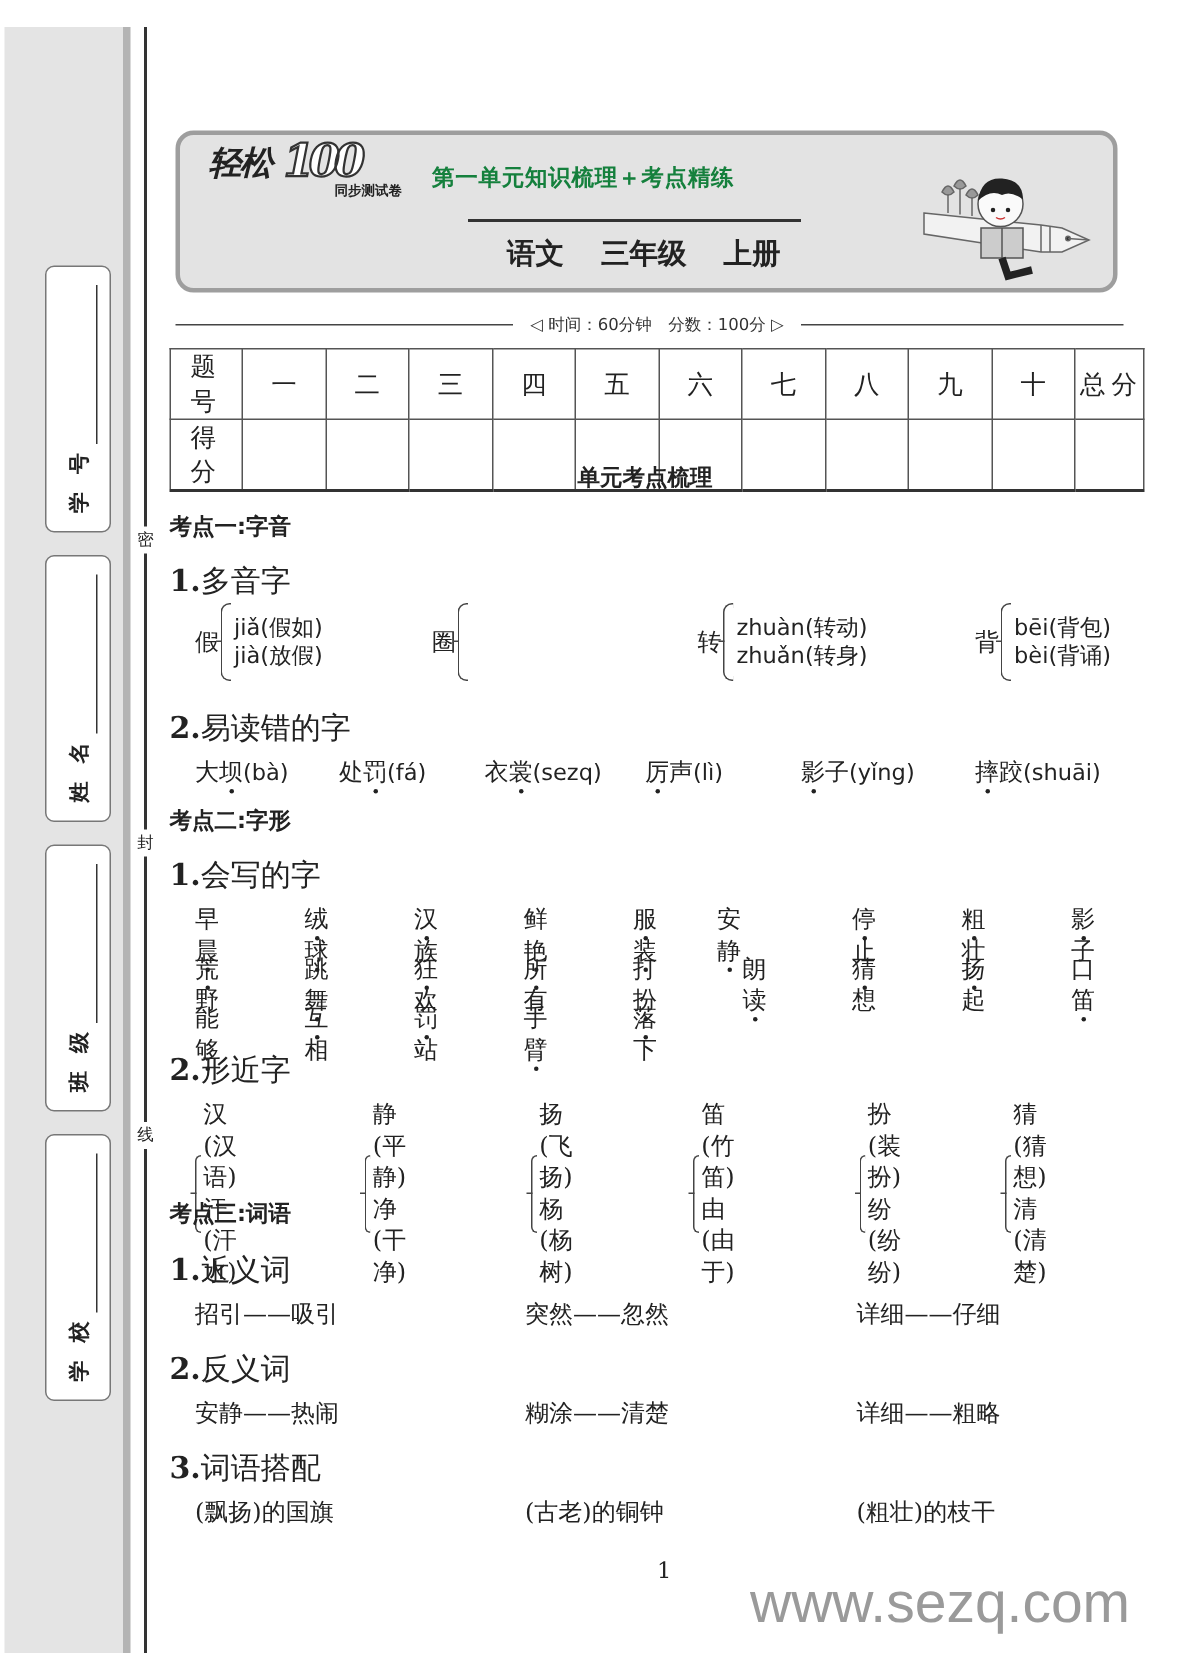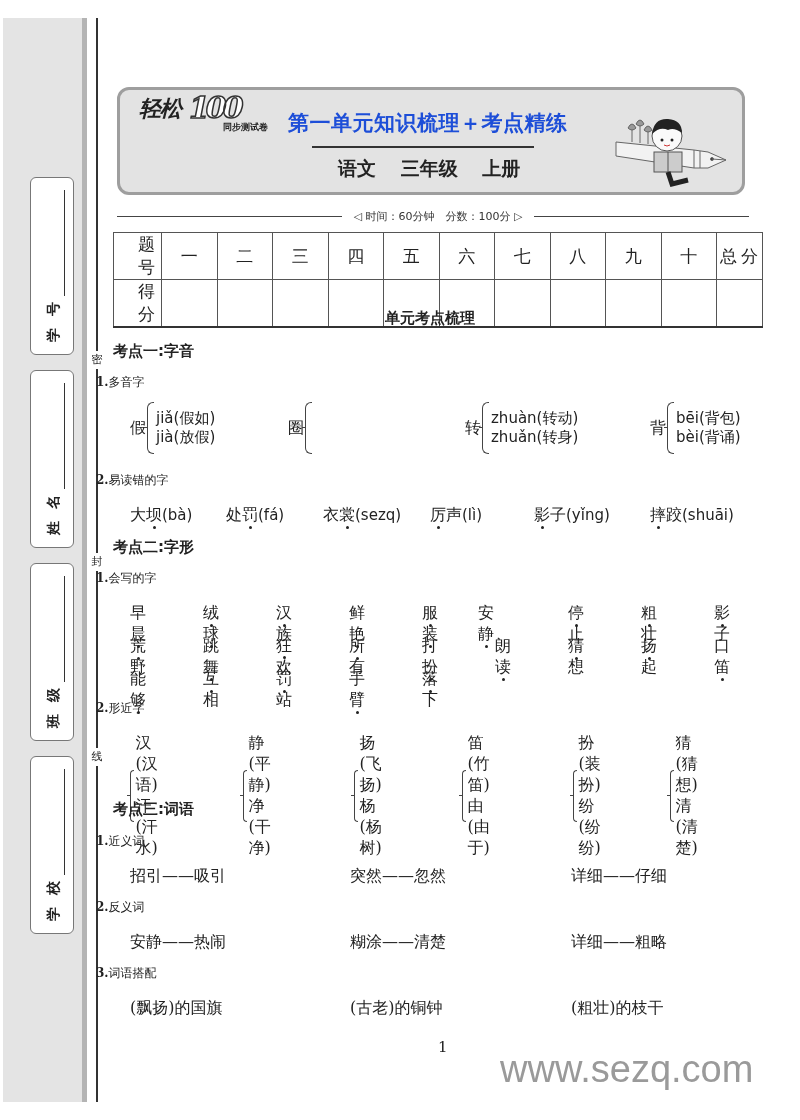--- a/index.html
+++ b/index.html
@@ -14,39 +14,39 @@
   .field-box { left:30px; width:42px; background:#fff; border:1px solid #777; border-radius:6px; }
   .field-line { position:absolute; left:33px; top:12px; width:1px; background:#333; }
   .field-label { position:absolute; left:14px; width:16px; font-size:14px; font-weight:bold; text-align:center; line-height:18px; }
   .rot { display:block; transform:rotate(-90deg); }
   
   #banner { left:117px; top:87px; width:628px; height:108px; background:#e3e3e3; border:3px solid #9e9e9e; border-radius:12px; box-sizing:border-box; }
   #logo { left:139px; top:94px; width:140px; height:46px; }
   #logo-main { position:absolute; left:0; top:0; font-family:"DejaVu Sans", sans-serif; font-weight:bold; font-style:italic; font-size:22px; color:#222; letter-spacing:-1px; }
   #logo-100 { position:absolute; left:50px; top:-4px; font-family:"DejaVu Serif", serif; font-style:italic; font-weight:bold; font-size:30px; color:#fff; -webkit-text-stroke:1.5px #333; letter-spacing:-4px; }
   #logo-sub { position:absolute; left:84px; top:27px; font-family:"DejaVu Sans", sans-serif; font-weight:bold; font-size:9px; color:#222; }
-  #title { left:288px; top:109px; font-size:21px; font-weight:bold; color:#1d4ed8; letter-spacing:0.5px; }
+  #title { left:288px; top:109px; font-size:15px; font-weight:bold; color:#15803d; letter-spacing:0.5px; }
   #title-rule { left:312px; top:146px; width:222px; height:2px; background:#333; }
   #subtitle { left:338px; top:156px; font-size:19px; font-weight:bold; color:#222; word-spacing:18px; }
   #mascot { left:612px; top:110px; width:120px; height:78px; }
   
   #time-line-l { left:117px; top:216px; width:225px; height:1px; background:#444; }
   #time-line-r { left:534px; top:216px; width:215px; height:1px; background:#444; }
   #time-text { left:338px; top:209px; width:200px; text-align:center; font-size:11px; color:#333; font-family:"DejaVu Sans", sans-serif; }
   
   #score-table { left:113px; top:232px; border-collapse:collapse; font-size:17px; }
   #score-table td { border:1px solid #555; height:29px; padding:0; text-align:center; }
   #score-table tr:last-child td { border-bottom:2px solid #333; }
-  #score-table td.h { width:45px; text-align:right; letter-spacing:6px; padding-left:2px; }
+  #score-table td.h { width:45px; text-align:center; letter-spacing:6px; padding-left:2px; }
   #score-table td.c { width:54.5px; }
   #score-table td.t { width:45px; letter-spacing:4px;text-align:right; }
   
   .sec-title { left:385px; top:309px; font-size:15px; font-weight:bold; font-family:"DejaVu Sans", sans-serif; }
   .kd { left:113px; font-size:15px; font-weight:bold; font-family:"DejaVu Sans", sans-serif; }
-  .sub { left:96px; font-size:12px; }
+  .sub { left:113px; font-size:20px; }
   .sub b { font-weight:bold; }
   .t15 { font-size:16px; }
   .py { font-family:"DejaVu Sans", sans-serif; font-size:15px; }
   .brace-group { display:flex; align-items:center; }
   .brace-char { font-size:16px; margin-right:1px; }
   .brace { width:6px; height:50px; border:1px solid #444; border-right:none; border-radius:6px 0 0 6px; margin-right:2px; position:relative; }
   .brace::before { content:""; position:absolute; left:-4px; top:24px; width:4px; height:1px; background:#444; }
   .brace-lines { display:flex; flex-direction:column; gap:0; }
   .dot { position:relative; }
   .dot::after { content:""; position:absolute; left:50%; bottom:-5px; width:3px; height:3px; margin-left:-1.5px; background:#222; border-radius:50%; }

